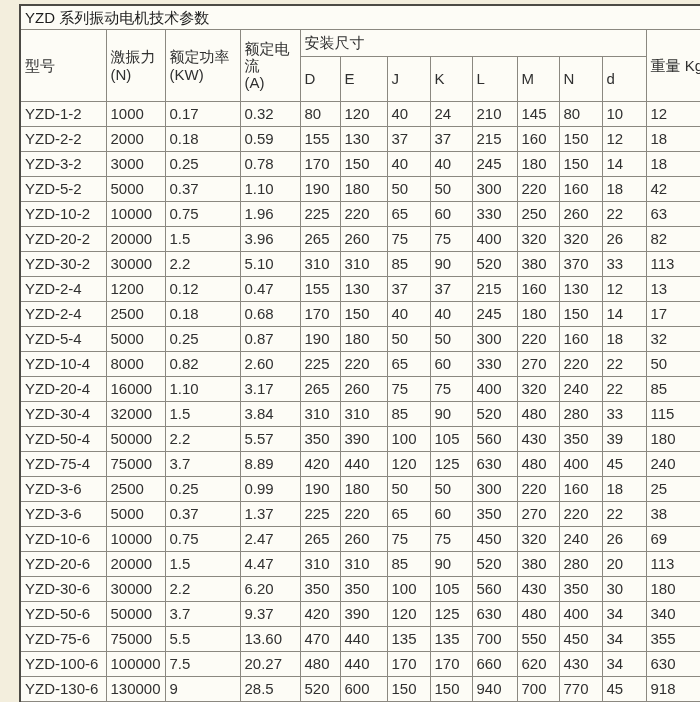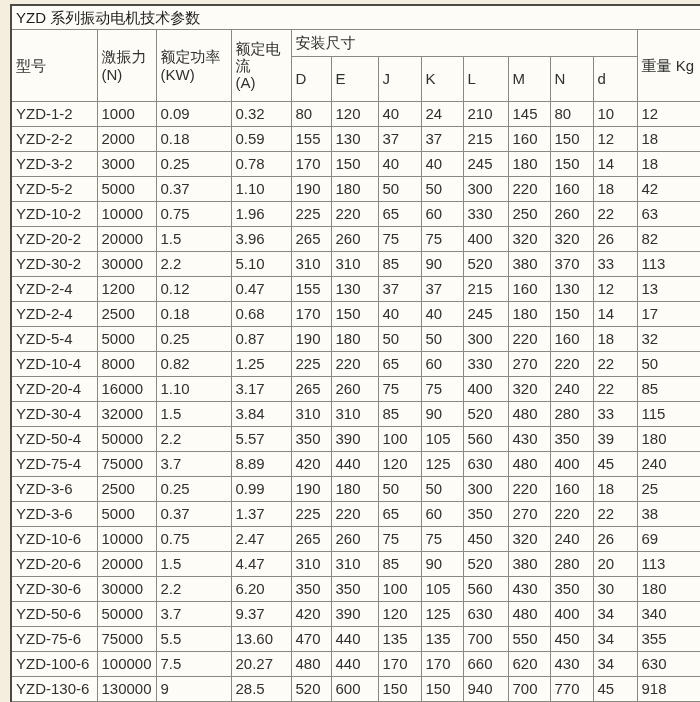--- a/index.html
+++ b/index.html
@@ -11,21 +11,21 @@
     height: 702px;
     background: var(--page-bg, #f3eedd);
     font-family: "Liberation Sans", "DejaVu Sans", sans-serif;
     color: var(--text, #303030);
     overflow: hidden;
   }
   .page {
     width: 700px;
     height: 702px;
     box-sizing: border-box;
-    padding: 4px 3px 3px 10px;
+    padding: 4px 3px 3px 19px;
   }
   table.spec {
     width: 694px;
     border-collapse: collapse;
     table-layout: fixed;
     background: var(--cell-bg, #fdfcf6);
     border: 2px solid var(--outer-border, #4c4a45);
   }
   table.spec th, table.spec td {
     border: 1px solid var(--border, #8b8880);
@@ -126,21 +126,21 @@
         <th class="hdr-dim">L</th>
         <th class="hdr-dim">M</th>
         <th class="hdr-dim">N</th>
         <th class="hdr-dim">d</th>
       </tr>
     </thead>
     <tbody>
         <tr>
           <td>YZD-1-2</td>
           <td>1000</td>
-          <td>0.09</td>
+          <td>0.17</td>
           <td>0.32</td>
           <td>80</td>
           <td>120</td>
           <td>40</td>
           <td>24</td>
           <td>210</td>
           <td>145</td>
           <td>80</td>
           <td>10</td>
           <td>12</td>
@@ -277,21 +277,21 @@
           <td>300</td>
           <td>220</td>
           <td>160</td>
           <td>18</td>
           <td>32</td>
         </tr>
         <tr>
           <td>YZD-10-4</td>
           <td>8000</td>
           <td>0.82</td>
-          <td>1.25</td>
+          <td>2.60</td>
           <td>225</td>
           <td>220</td>
           <td>65</td>
           <td>60</td>
           <td>330</td>
           <td>270</td>
           <td>220</td>
           <td>22</td>
           <td>50</td>
         </tr>

